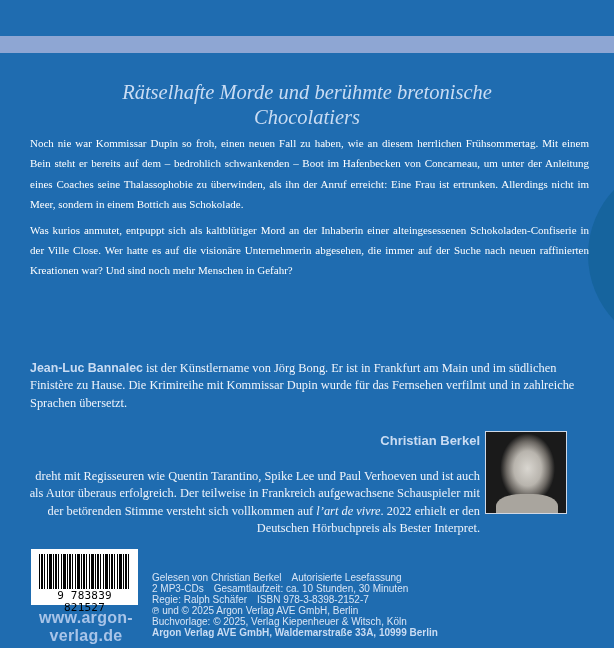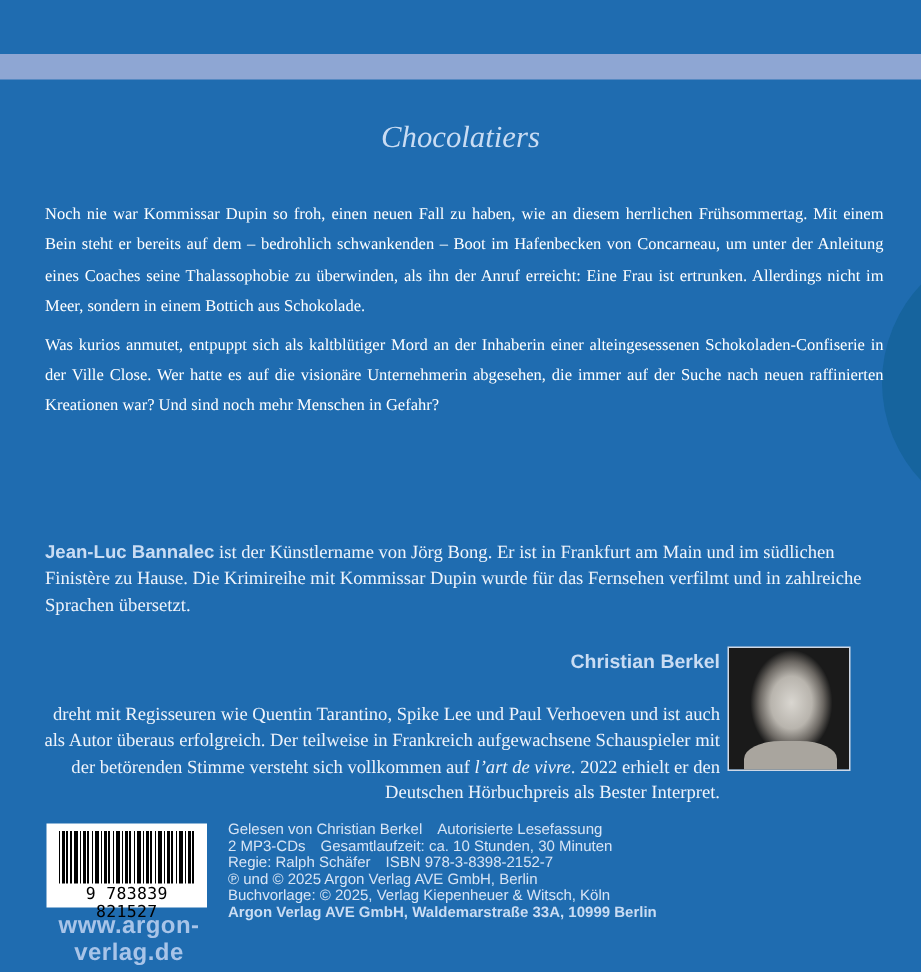--- a/index.html
+++ b/index.html
@@ -69,34 +69,35 @@
     .isbn-digits {
       font-family: "DejaVu Sans Mono", monospace; font-size: 11px; color: #000;
       letter-spacing: 0.2px; line-height: 12px; margin-top: 1px; text-align: center;
     }
     .url {
       position: absolute; left: 31px; top: 609px; width: 110px; text-align: center;
       font-family: "Liberation Sans", sans-serif; font-weight: bold; font-size: 16px;
       color: #a8c4e8; letter-spacing: 0.3px;
     }
     .credits {
-      position: absolute; left: 152px; top: 548px; width: 400px;
+      position: absolute; left: 152px; top: 572px; width: 400px;
       font-family: "Liberation Sans", sans-serif; font-size: 10px; line-height: 11px;
       color: #d7e4f5;
     }
     .credits .row span + span { margin-left: 10px; }
     .credits .bold { font-weight: bold; color: #c9dcf3; }
   </style>
 </head>
 <body>
 
 <div class="band"></div>
 <div class="circle"></div>
 
 <div class="tagline">
+  <div>Rätselhafte Morde und berühmte bretonische</div>
   <div>Chocolatiers</div>
 </div>
 
 <div class="blurb">
   <p>Noch nie war Kommissar Dupin so froh, einen neuen Fall zu haben, wie an diesem herrlichen Frühsommertag. Mit einem Bein steht er bereits auf dem – bedrohlich schwankenden – Boot im Hafenbecken von Concarneau, um unter der Anleitung eines Coaches seine Thalassophobie zu überwinden, als ihn der Anruf erreicht: Eine Frau ist ertrunken. Allerdings nicht im Meer, sondern in einem Bottich aus Schokolade.</p>
   <p>Was kurios anmutet, entpuppt sich als kaltblütiger Mord an der Inhaberin einer alteingesessenen Schokoladen-Confiserie in der Ville Close. Wer hatte es auf die visionäre Unternehmerin abgesehen, die immer auf der Suche nach neuen raffinierten Kreationen war? Und sind noch mehr Menschen in Gefahr?</p>
 </div>
 
 <div class="author-bio">
   <span class="author-name">Jean-Luc Bannalec</span><span> ist der Künstlername von Jörg Bong. Er ist in Frankfurt am Main und im südlichen Finistère zu Hause. Die Krimireihe mit Kommissar Dupin wurde für das Fernsehen verfilmt und in zahlreiche Sprachen übersetzt.</span>

